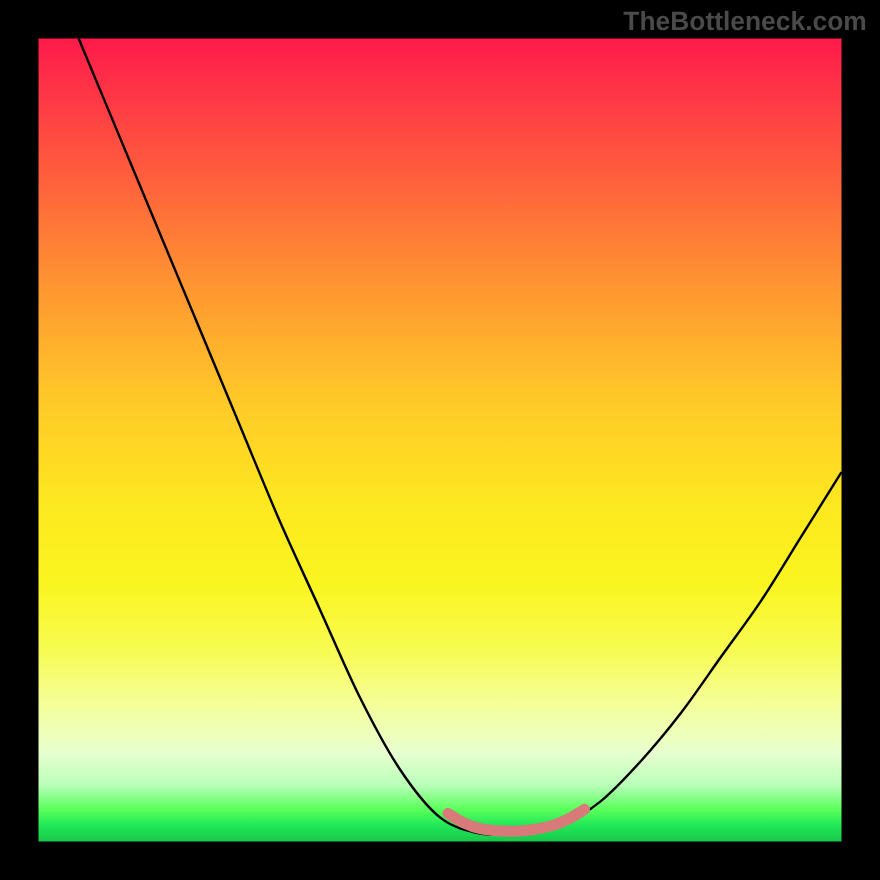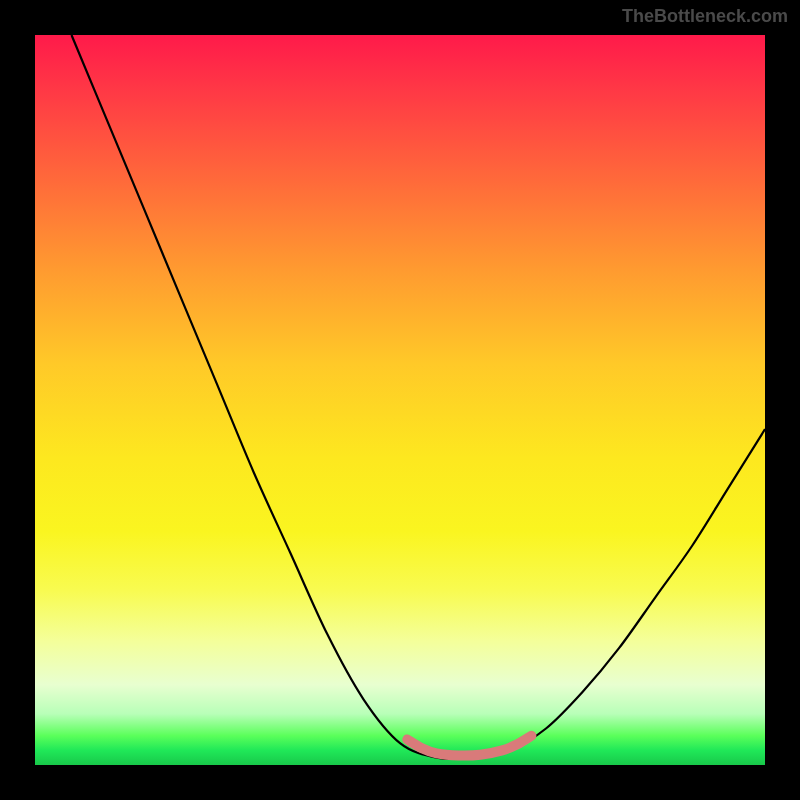--- a/index.html
+++ b/index.html
@@ -9,21 +9,21 @@
     background: #000;
     position: relative;
     font-family: Arial, sans-serif;
     overflow: hidden;
   }
   .watermark {
     position: absolute;
     top: 6px;
     right: 12px;
     color: #4a4a4a;
-    font-size: 18px;
+    font-size: 24px;
     font-weight: bold;
     z-index: 10;
   }
   .plot-area {
     position: absolute;
     left: 35px;
     top: 35px;
     width: 730px;
     height: 730px;
   }

